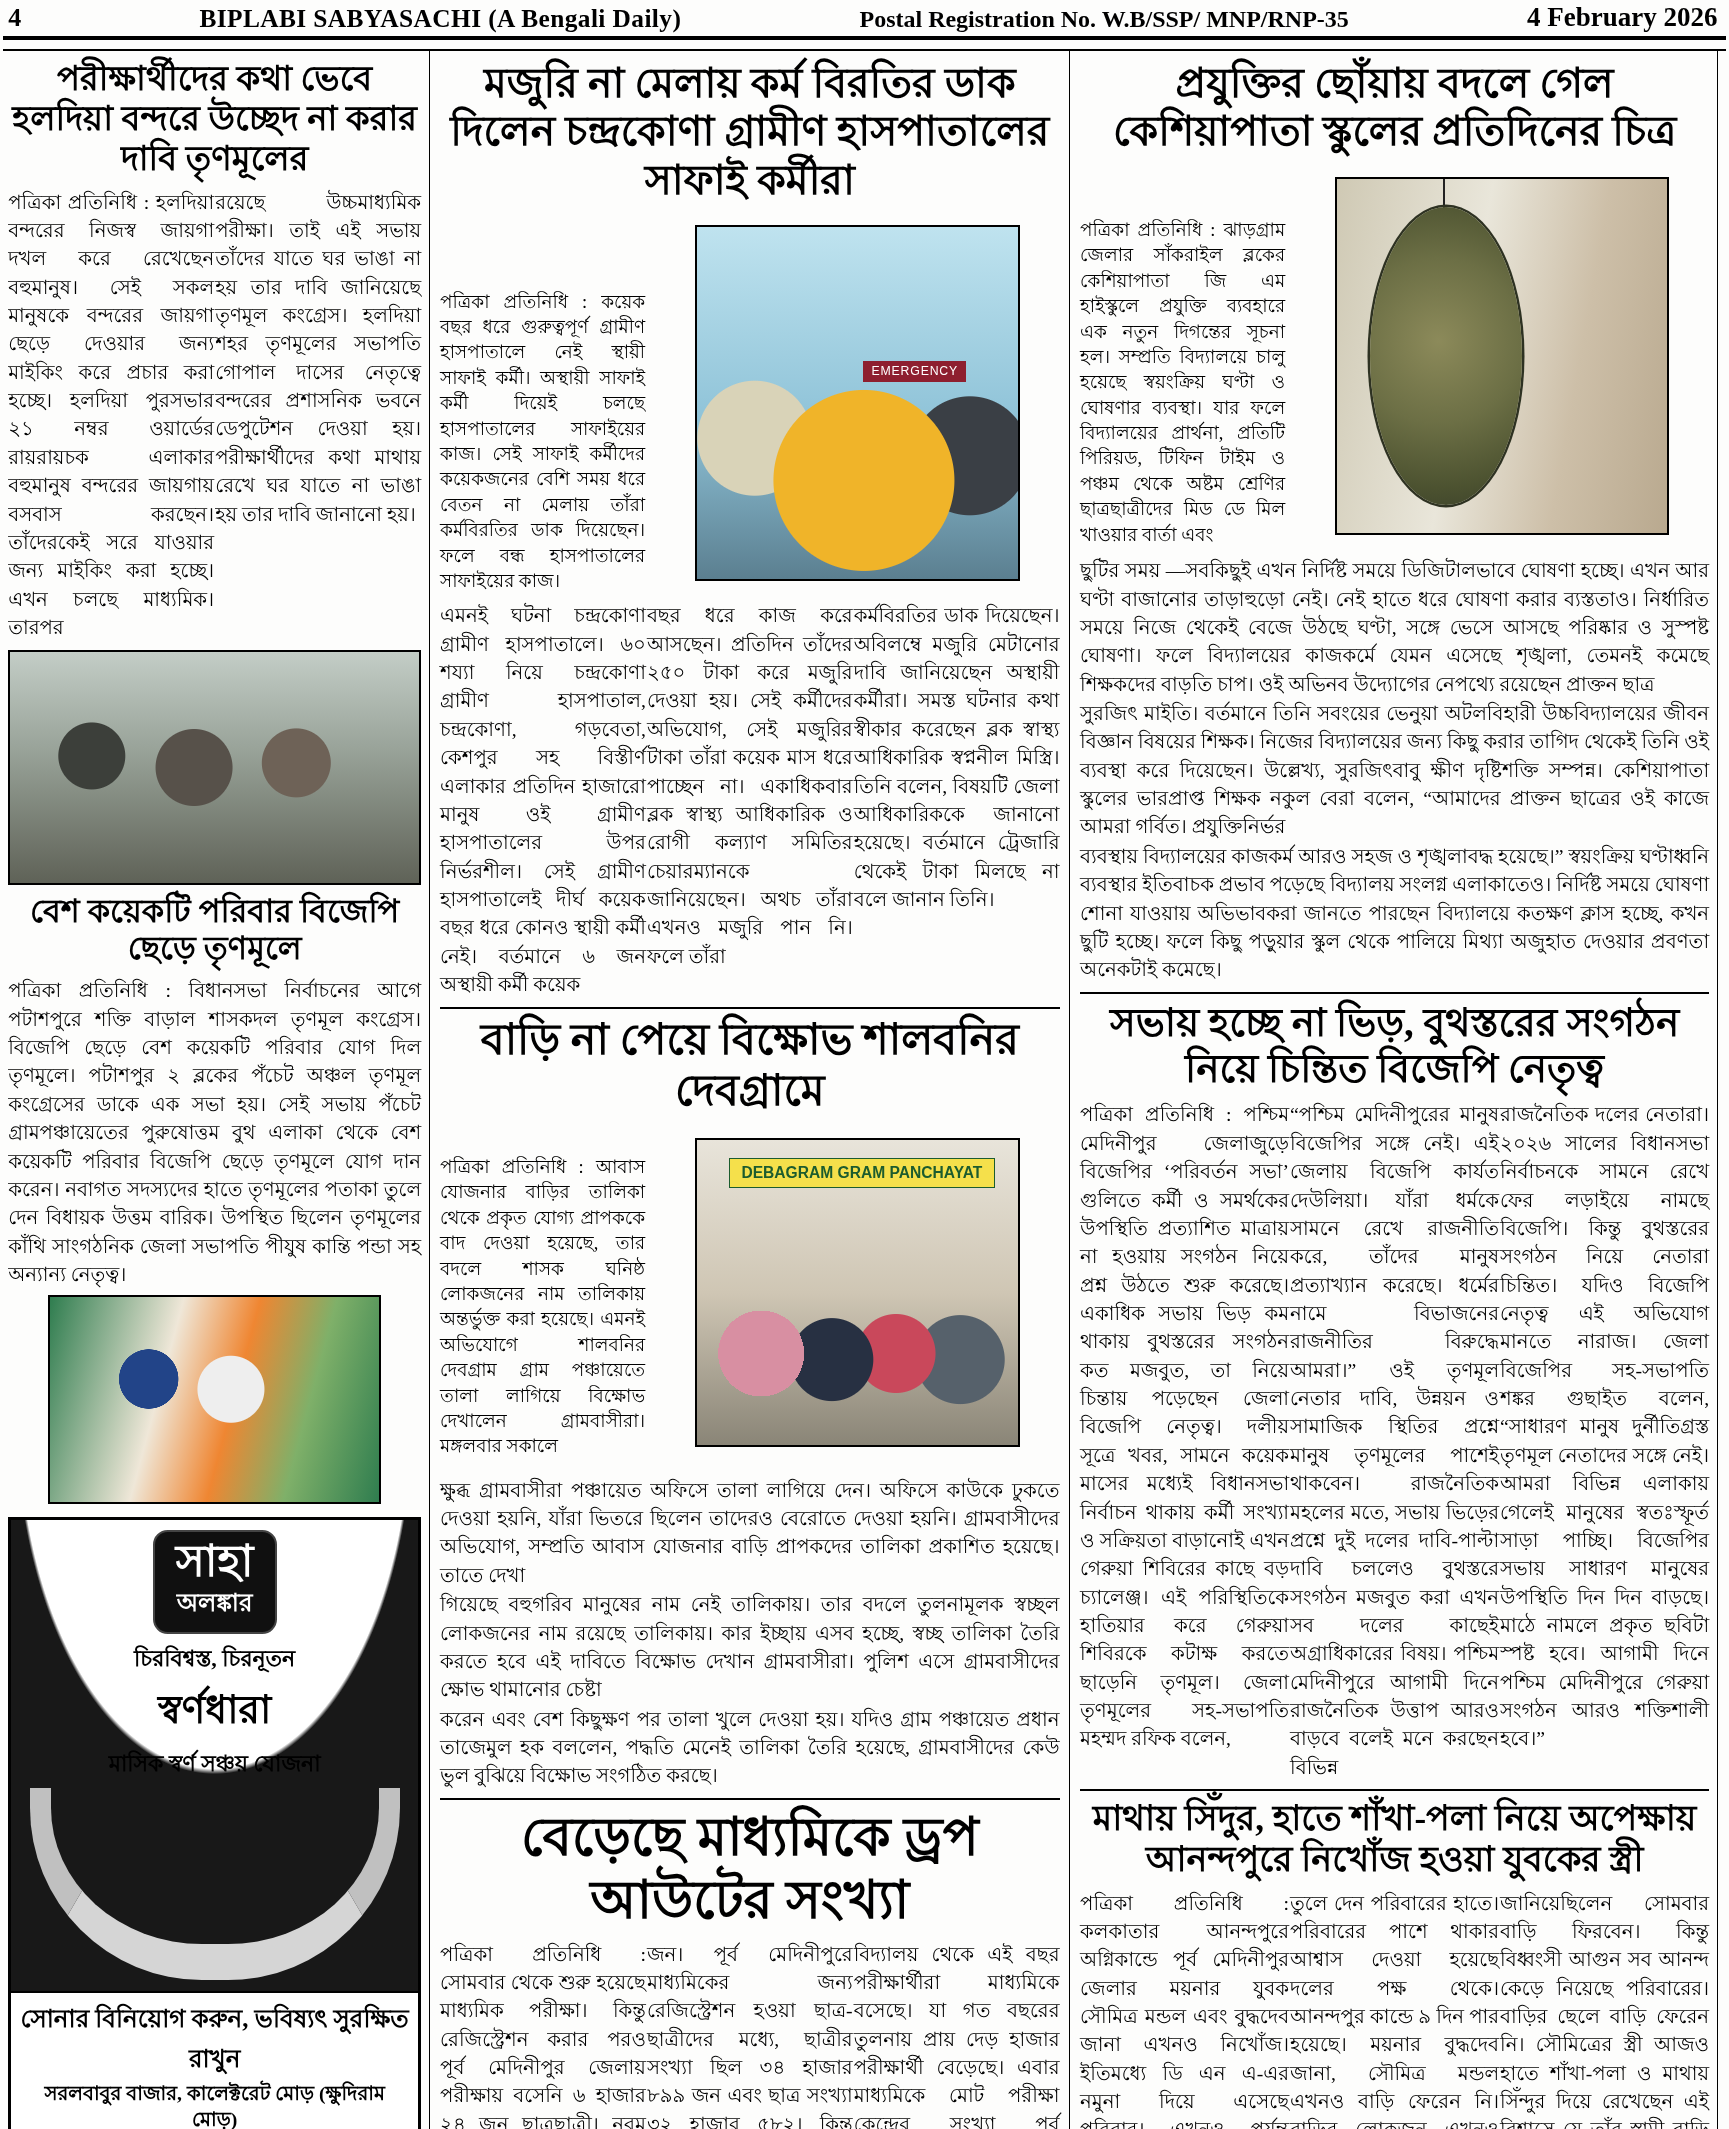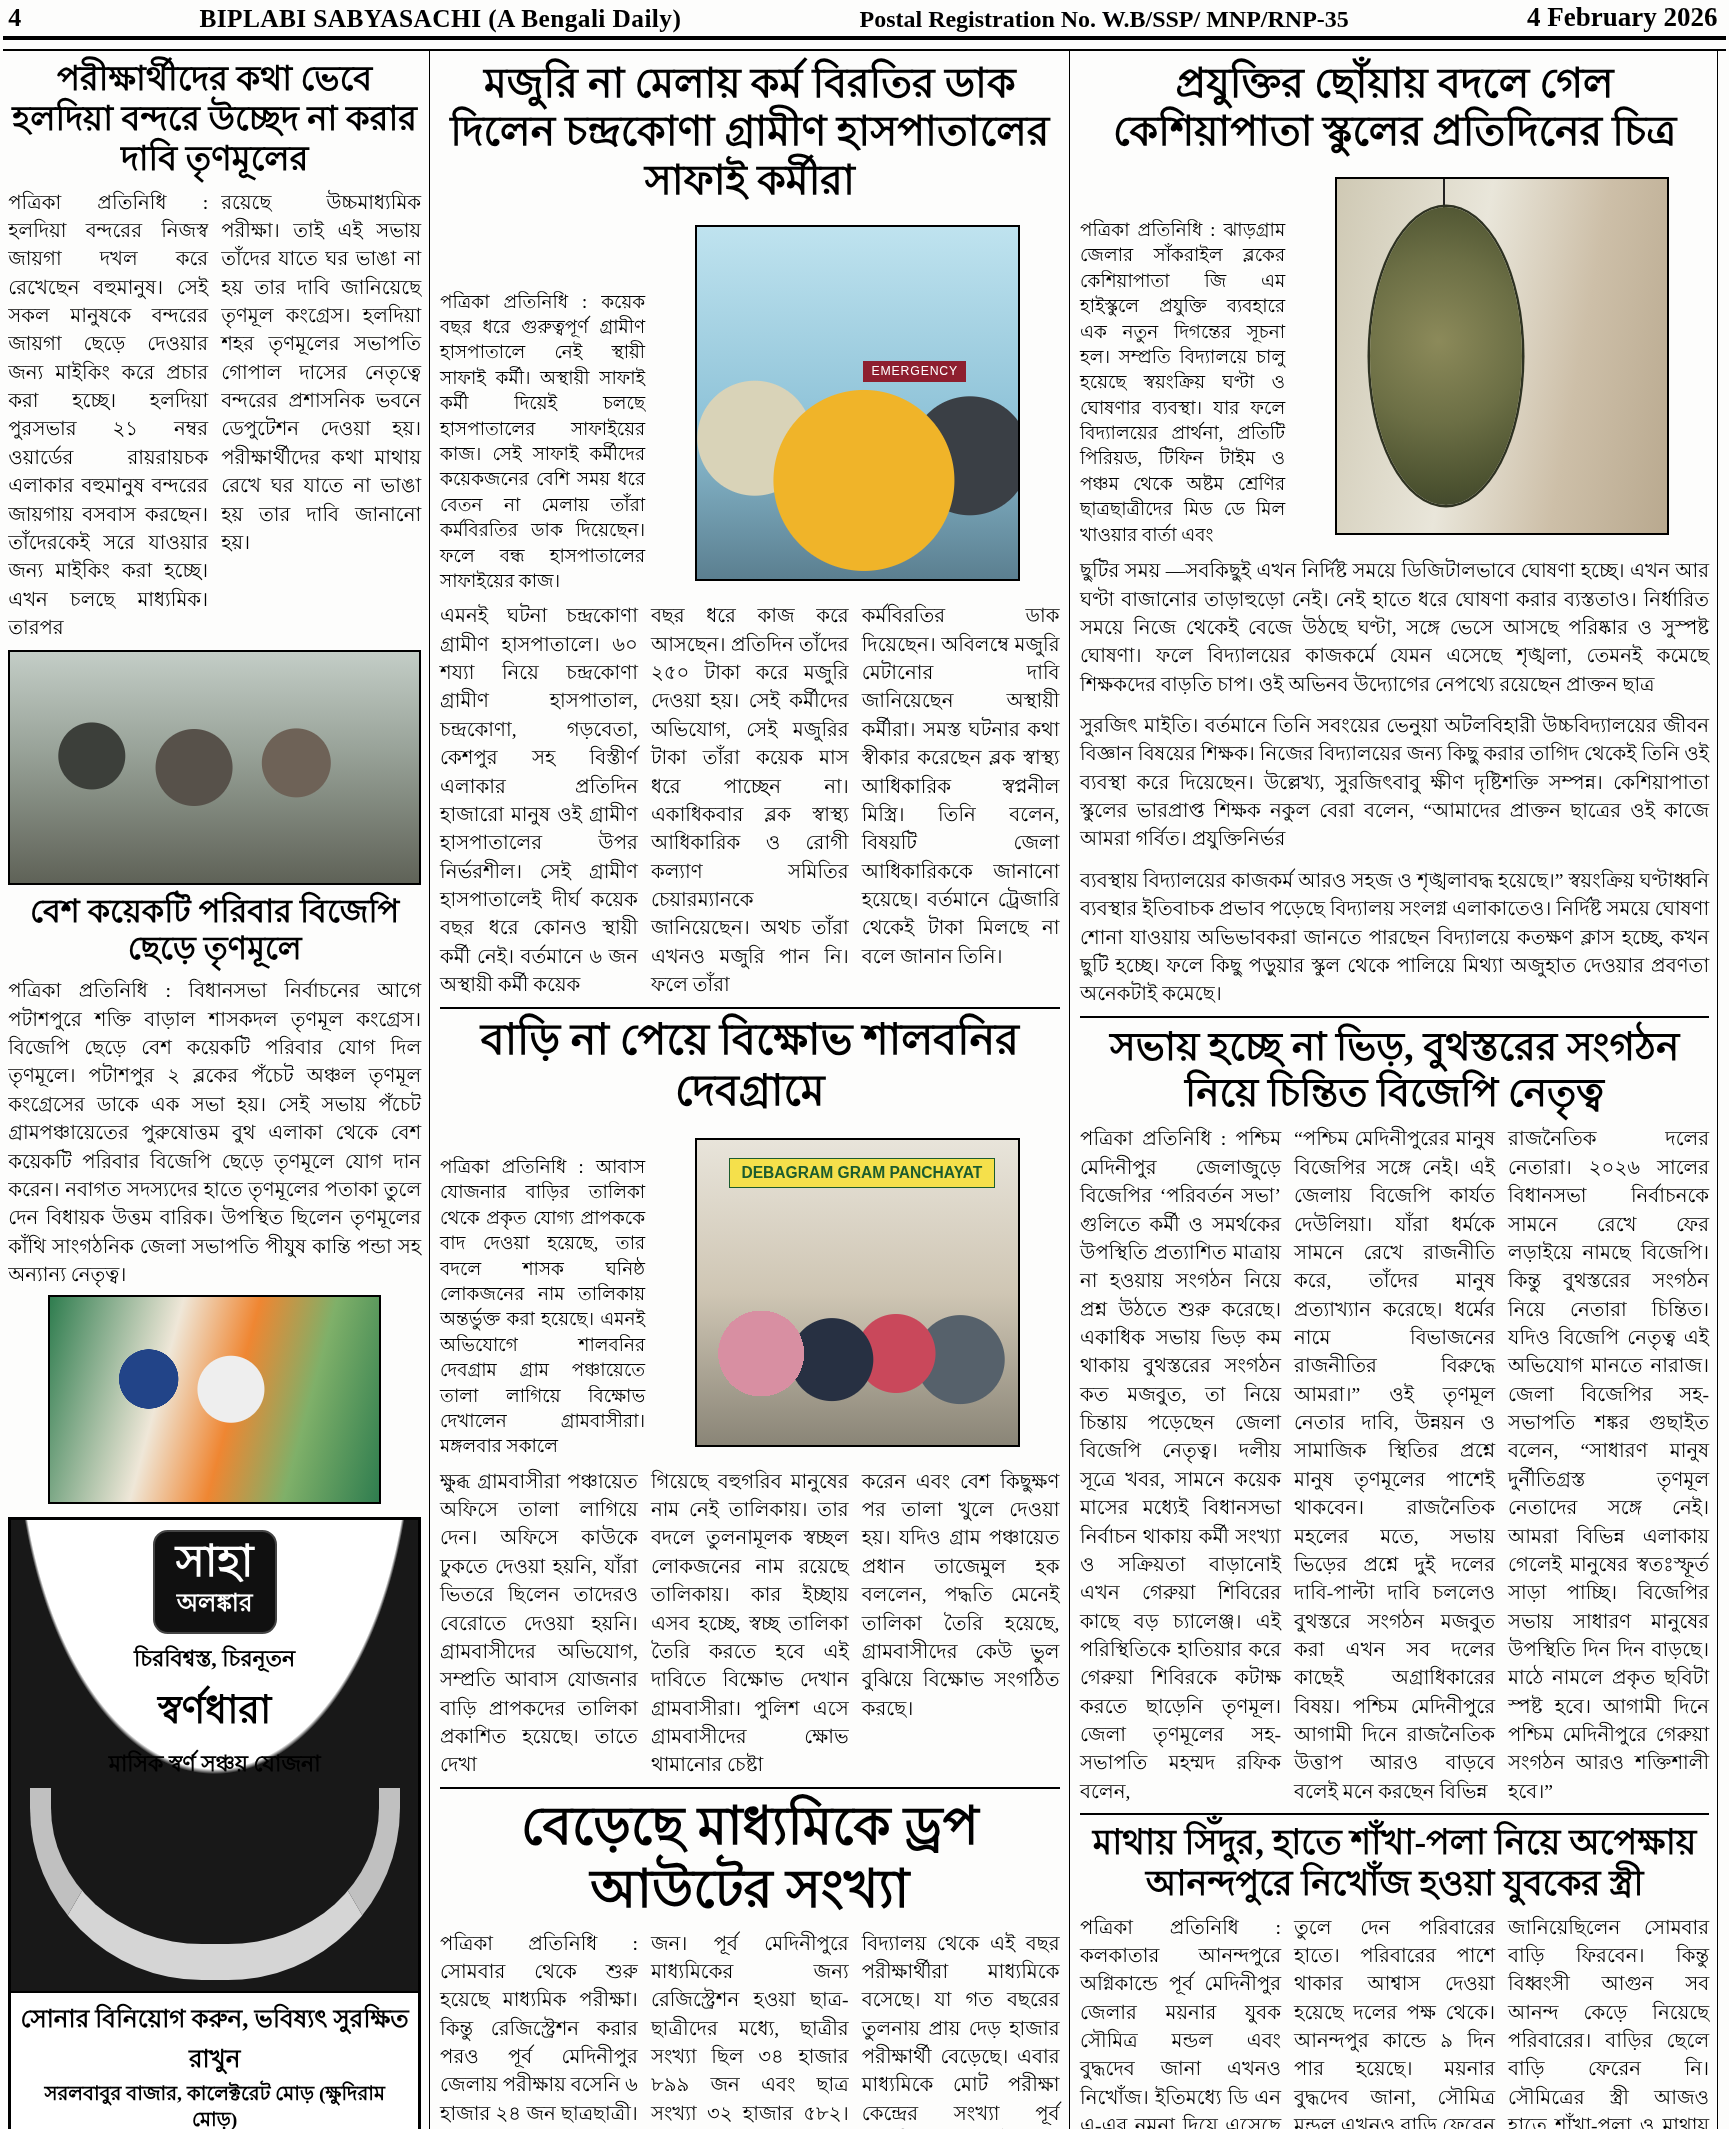--- a/index.html
+++ b/index.html
@@ -25,21 +25,21 @@
   .hl-a{font-size:34px;}
   .hl-b{font-size:32px;margin-top:8.2px;}
   .hl-c{font-size:41px;}
   .hl-d{font-size:43px;}
   .hl-e{font-size:53px;}
   .hl-h{font-size:41px;}
   .hl-i{font-size:39px;}
   .hl-j{font-size:35px;}
   .bt{font-size:19.7px;line-height:1.44;text-align:justify;}
   .bt-sm{font-size:18.4px;line-height:1.38;text-align:justify;}
-  .cols{display:flex;gap:13px;}
+  .cols{display:flex;gap:1px;}
   .cols .c{flex:1 1 0;min-width:0;}
   .artrule{border-top:2.5px solid #000;margin-top:8.2px;padding-top:1.6px;}
   .introrow{display:flex;gap:9.8px;align-items:flex-end;}
   .introrow .intro{flex:0 0 205px;}
   .introrow .ph{flex:1 1 auto;}
   
   .ph{border:2.5px solid #000;position:relative;overflow:hidden;background:#9aa59d;}
   .ph-walk{height:231px;margin:4.9px 0;background:
       radial-gradient(circle at 20% 45%,#3c3f3a 0 33px,transparent 34px),
       radial-gradient(circle at 45% 50%,#57514a 0 38px,transparent 39px),
@@ -158,21 +158,21 @@
       </article>
 
       <article class="artrule">
         <h2 class="hl hl-d">বাড়ি না পেয়ে বিক্ষোভ শালবনির দেবগ্রামে</h2>
         <div class="introrow">
           <div class="intro bt-sm">পত্রিকা প্রতিনিধি : আবাস যোজনার বাড়ির তালিকা থেকে প্রকৃত যোগ্য প্রাপককে বাদ দেওয়া হয়েছে, তার বদলে শাসক ঘনিষ্ঠ লোকজনের নাম তালিকায় অন্তর্ভুক্ত করা হয়েছে। এমনই অভিযোগে শালবনির দেবগ্রাম গ্রাম পঞ্চায়েতে তালা লাগিয়ে বিক্ষোভ দেখালেন গ্রামবাসীরা। মঙ্গলবার সকালে</div>
           <figure class="ph ph-debagram">
             <span class="sign-panchayat">DEBAGRAM GRAM PANCHAYAT</span>
           </figure>
         </div>
-        <div class="cols" style="margin-top:7px;">
+        <div class="cols" style="margin-top:16px;flex-direction:column;">
           <div class="c bt">ক্ষুব্ধ গ্রামবাসীরা পঞ্চায়েত অফিসে তালা লাগিয়ে দেন। অফিসে কাউকে ঢুকতে দেওয়া হয়নি, যাঁরা ভিতরে ছিলেন তাদেরও বেরোতে দেওয়া হয়নি। গ্রামবাসীদের অভিযোগ, সম্প্রতি আবাস যোজনার বাড়ি প্রাপকদের তালিকা প্রকাশিত হয়েছে। তাতে দেখা</div>
           <div class="c bt">গিয়েছে বহুগরিব মানুষের নাম নেই তালিকায়। তার বদলে তুলনামূলক স্বচ্ছল লোকজনের নাম রয়েছে তালিকায়। কার ইচ্ছায় এসব হচ্ছে, স্বচ্ছ তালিকা তৈরি করতে হবে এই দাবিতে বিক্ষোভ দেখান গ্রামবাসীরা। পুলিশ এসে গ্রামবাসীদের ক্ষোভ থামানোর চেষ্টা</div>
           <div class="c bt">করেন এবং বেশ কিছুক্ষণ পর তালা খুলে দেওয়া হয়। যদিও গ্রাম পঞ্চায়েত প্রধান তাজেমুল হক বললেন, পদ্ধতি মেনেই তালিকা তৈরি হয়েছে, গ্রামবাসীদের কেউ ভুল বুঝিয়ে বিক্ষোভ সংগঠিত করছে।</div>
         </div>
       </article>
 
       <article class="artrule">
         <h2 class="hl hl-e">বেড়েছে মাধ্যমিকে ড্রপ আউটের সংখ্যা</h2>
         <div class="cols">
           <div class="c bt">পত্রিকা প্রতিনিধি : সোমবার থেকে শুরু হয়েছে মাধ্যমিক পরীক্ষা। কিন্তু রেজিস্ট্রেশন করার পরও পূর্ব মেদিনীপুর জেলায় পরীক্ষায় বসেনি ৬ হাজার ২৪ জন ছাত্রছাত্রী। নবম শ্রেণিতে পড়ার সময়ই রেজিস্ট্রেশন হয়ে যায়। নবম শ্রেণিতে ওই জেলা থেকে রেজিস্ট্রেশন হয়েছিল মাধ্যমিকের জন্য ৬৭ হাজার ৮৮১ জন ছাত্র-ছাত্রী। কিন্তু তাদের মধ্যে পরীক্ষায় বসেছে ৬১ হাজার ৪৫৭</div>

